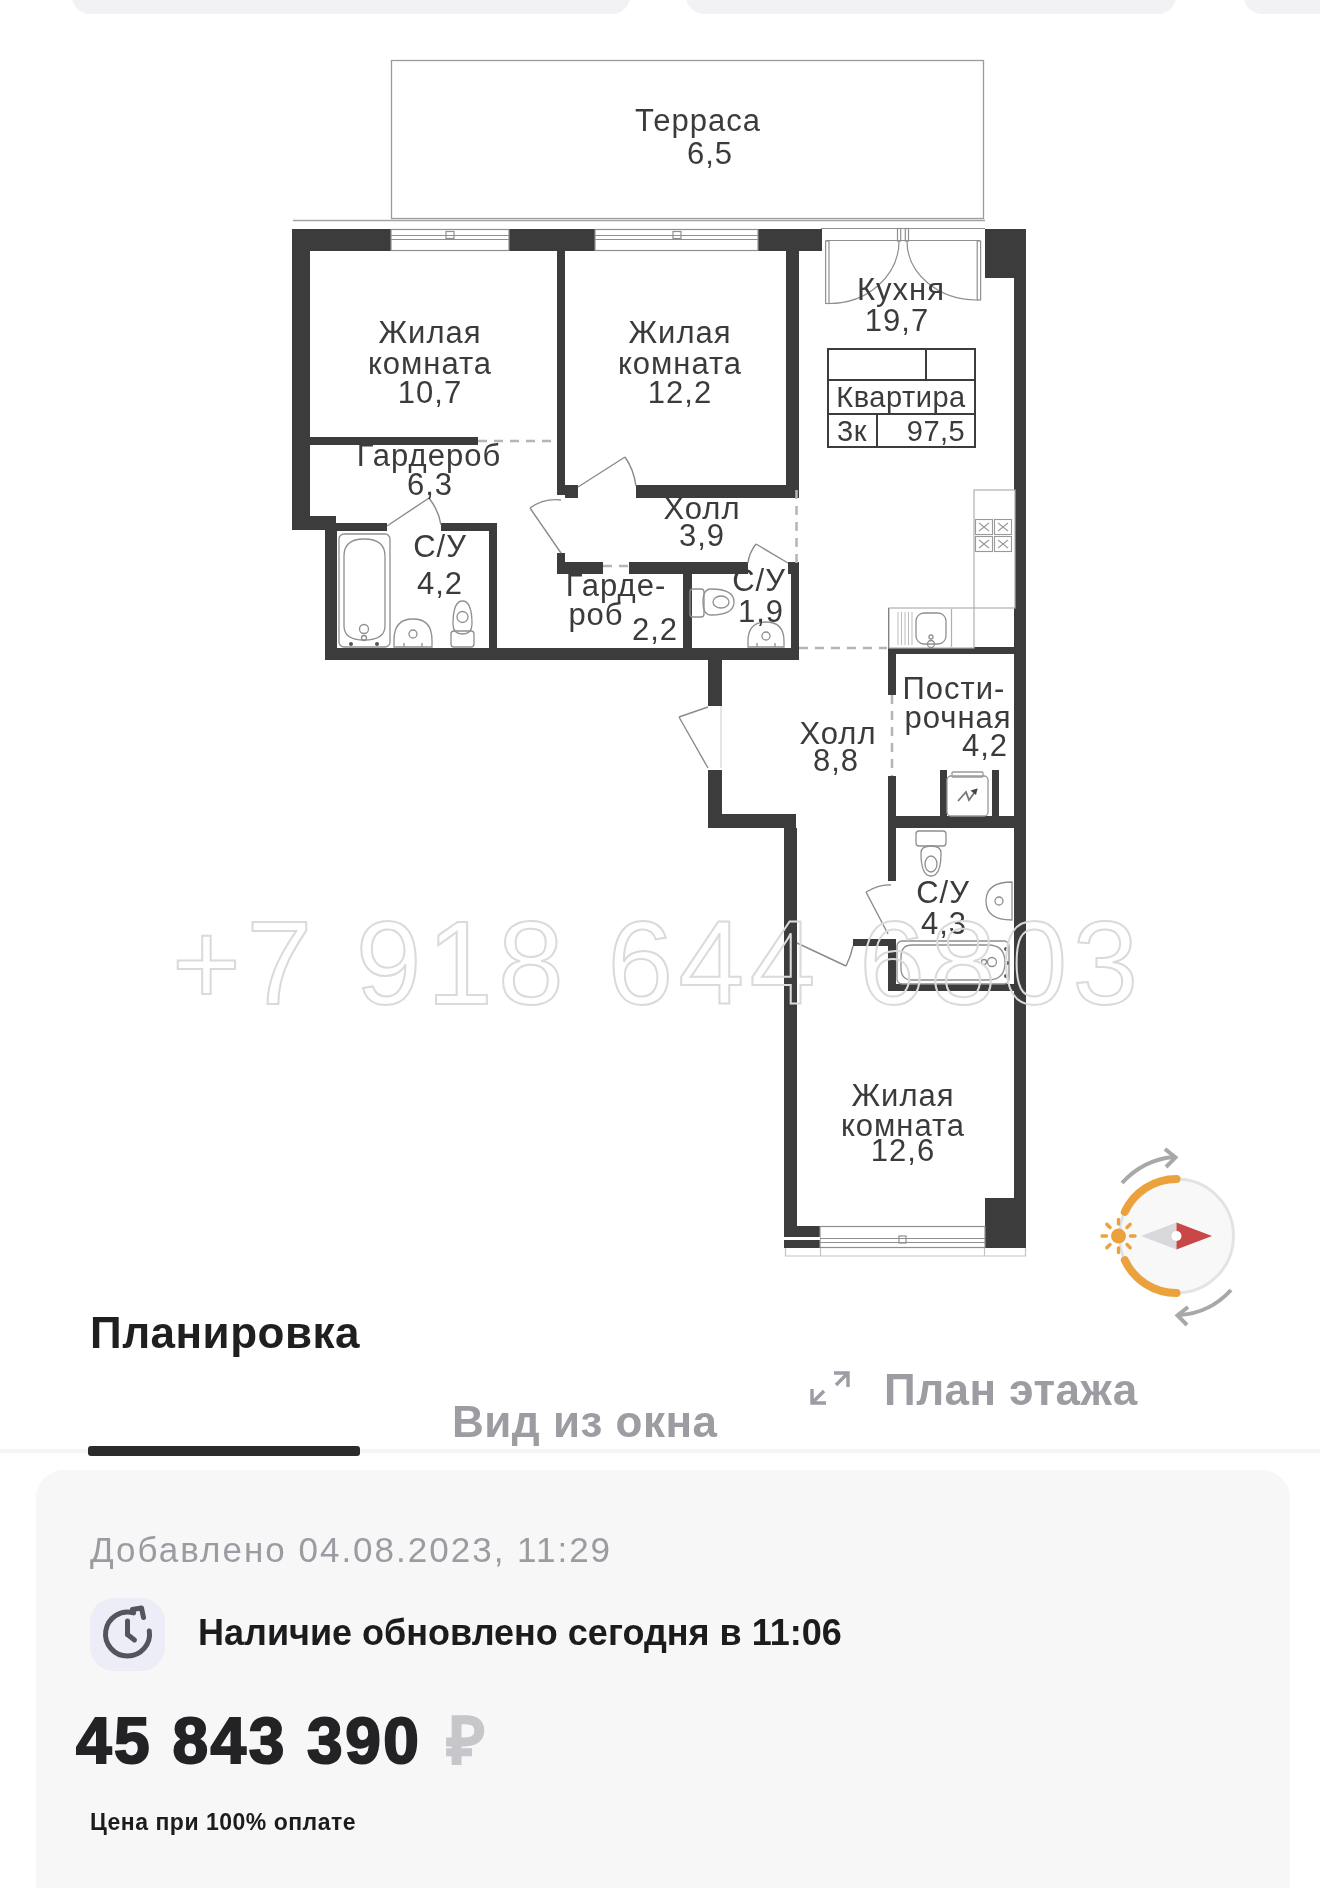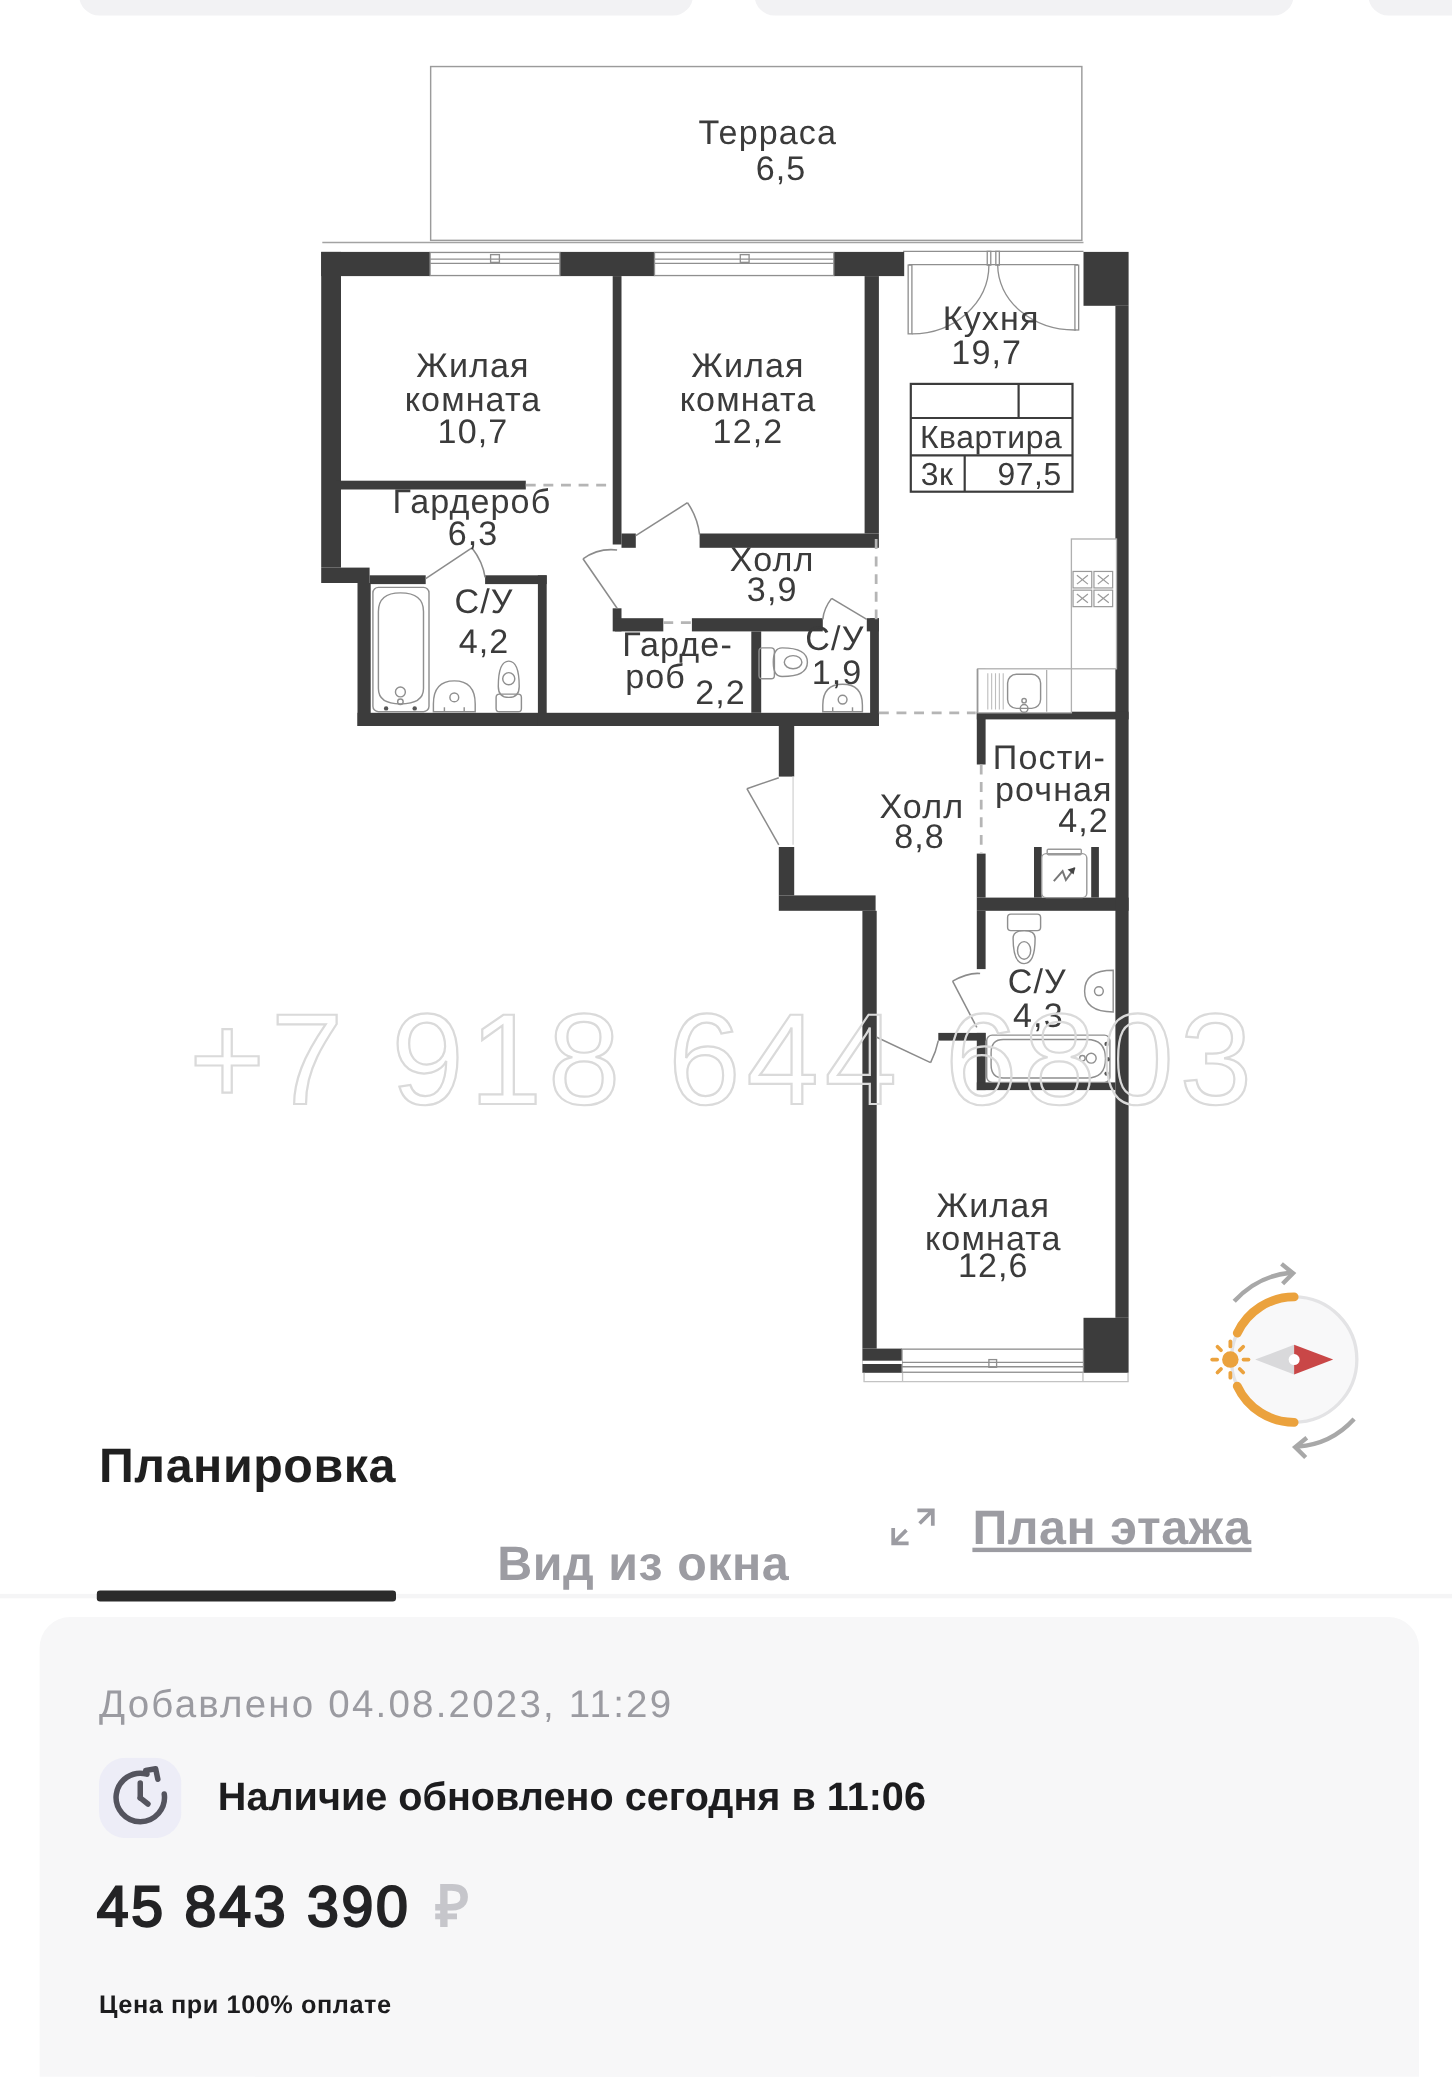--- a/index.html
+++ b/index.html
@@ -384,21 +384,21 @@
 
 <div class="tab" style="left:90px;top:1308px;color:#1f1f1f;">Планировка</div>
 
 <div class="tab" style="left:452px;top:1365px;color:#9c9ca2;margin-top:32px;">Вид из окна</div>
 
 <svg class="abs" style="left:806px;top:1364px;" width="48" height="48" viewBox="0 0 48 48" fill="none" stroke="#9c9ca2" stroke-width="3.4">
   <path d="M 28 9 L 42 9 L 42 23 M 41 10 L 30 21"></path>
   <path d="M 20 39 L 6 39 L 6 25 M 7 38 L 18 27"></path>
 </svg>
 
-<div class="tab" style="left:884px;top:1365px;color:#9c9ca2;text-decoration:underline;">План этажа</div>
+<div class="tab" style="left:884px;top:1365px;color:#9c9ca2;">План этажа</div>
 
 <div class="abs" style="left:0;top:1449px;width:1320px;height:4px;background:#f5f5f6;"></div>
 
 <div class="abs" style="left:88px;top:1446px;width:272px;height:10px;background:#2b2b2b;border-radius:3px;"></div>
 
 <div class="card"></div>
 
 <div class="abs" style="left:90px;top:1530px;font-size:35px;color:#9b9ba1;font-weight:500;letter-spacing:2px;">Добавлено 04.08.2023, 11:29</div>
 
 <svg class="abs" style="left:90px;top:1598px;" width="75" height="73" viewBox="0 0 75 73" fill="none">
@@ -406,15 +406,15 @@
   <g stroke="#54545e" stroke-width="5" stroke-linecap="round" fill="none">
     <path d="M 43.6 14.9 A 22 22 0 1 0 59.3 32.9"></path>
     <path d="M 42.5 11.5 L 51.5 10 L 53.5 19.5" stroke-linejoin="round"></path>
     <line x1="37.5" y1="23" x2="37.5" y2="36.5"></line>
     <line x1="37.5" y1="36.5" x2="44.5" y2="42"></line>
   </g>
 </svg>
 
 <div class="abs" style="left:198px;top:1612px;font-size:36px;color:#1c1c1e;font-weight:bold;">Наличие обновлено сегодня в 11:06</div>
 
-<div class="abs" style="left:88px;top:1695px;font-size:52px;color:#232325;font-weight:normal;letter-spacing:2.5px;-webkit-text-stroke:2px #232325;">45 843 390 <span style="color:#c6c6cb;-webkit-text-stroke:2px #c6c6cb;margin-left:6px;">₽</span></div>
+<div class="abs" style="left:76px;top:1695px;font-size:64px;color:#232325;font-weight:bold;letter-spacing:2.5px;-webkit-text-stroke:2px #232325;">45 843 390 <span style="color:#c6c6cb;-webkit-text-stroke:2px #c6c6cb;margin-left:6px;">₽</span></div>
 
 <div class="abs" style="left:90px;top:1809px;font-size:23px;color:#1c1c1e;font-weight:bold;letter-spacing:0.5px;">Цена при 100% оплате</div>
 
 </body></html>

